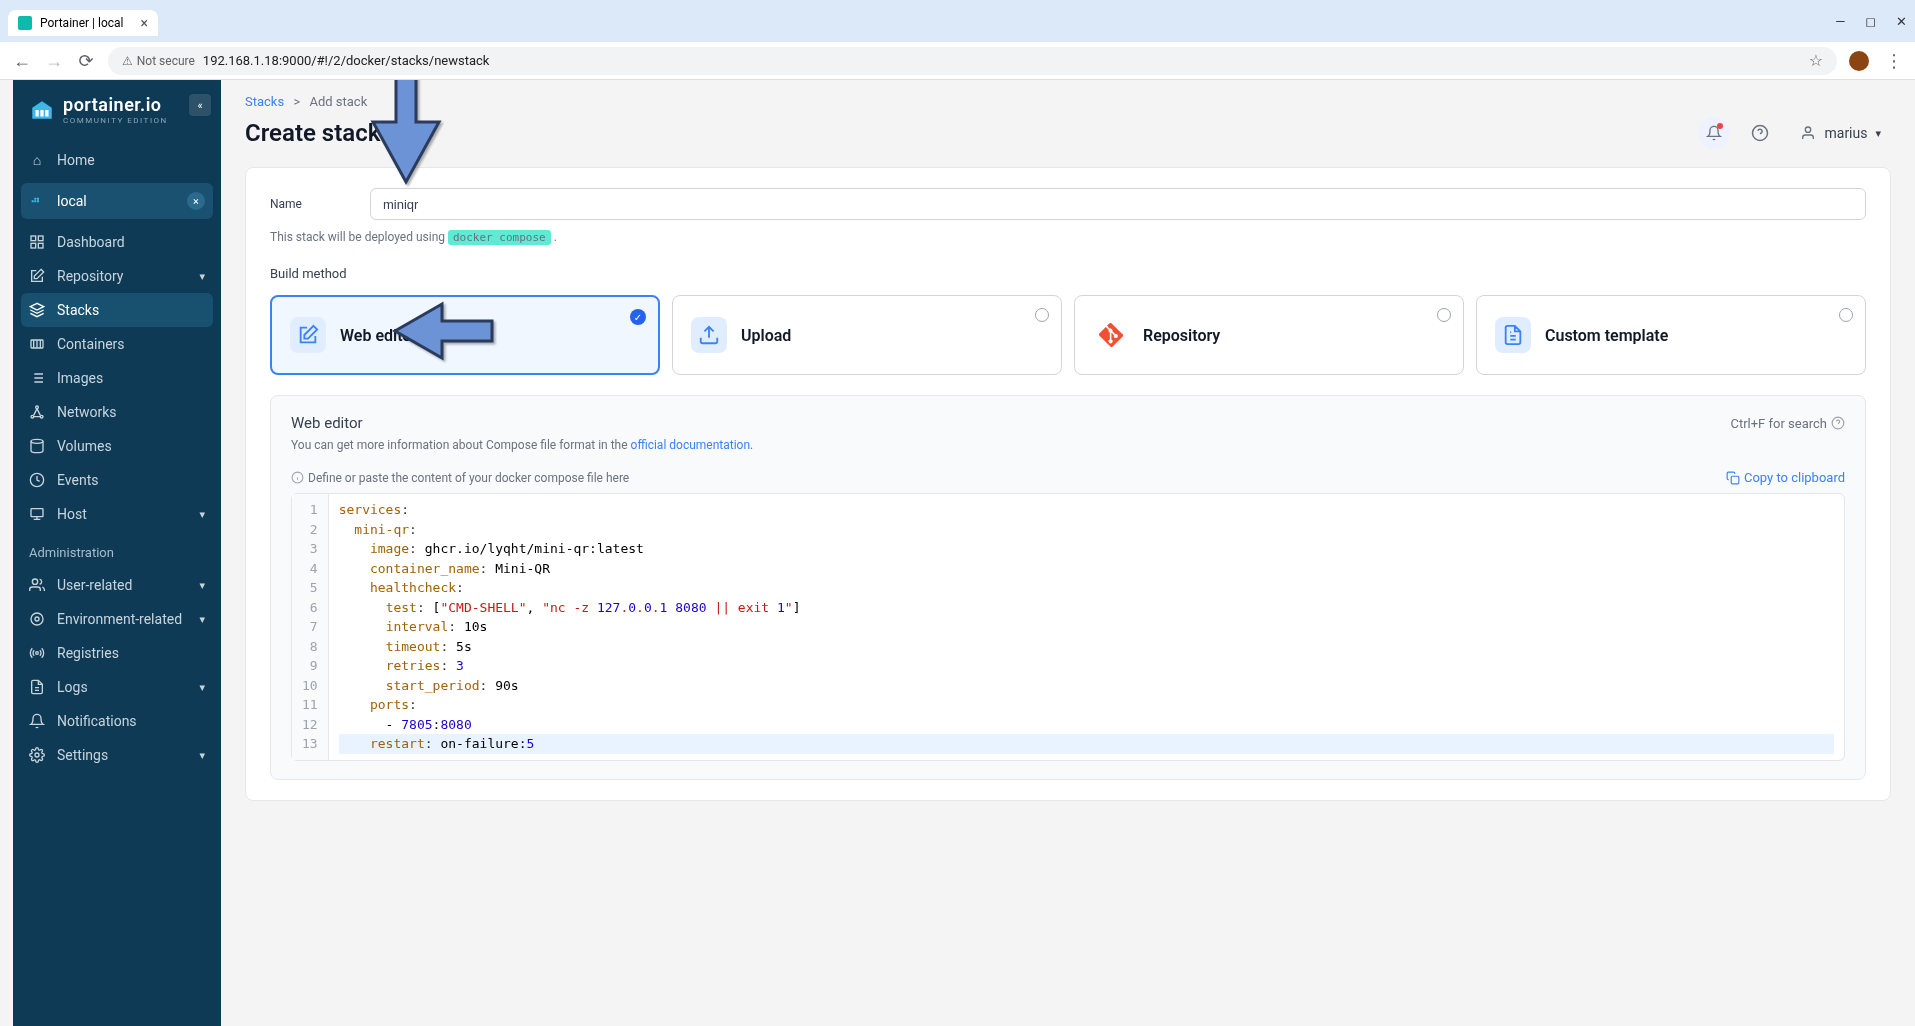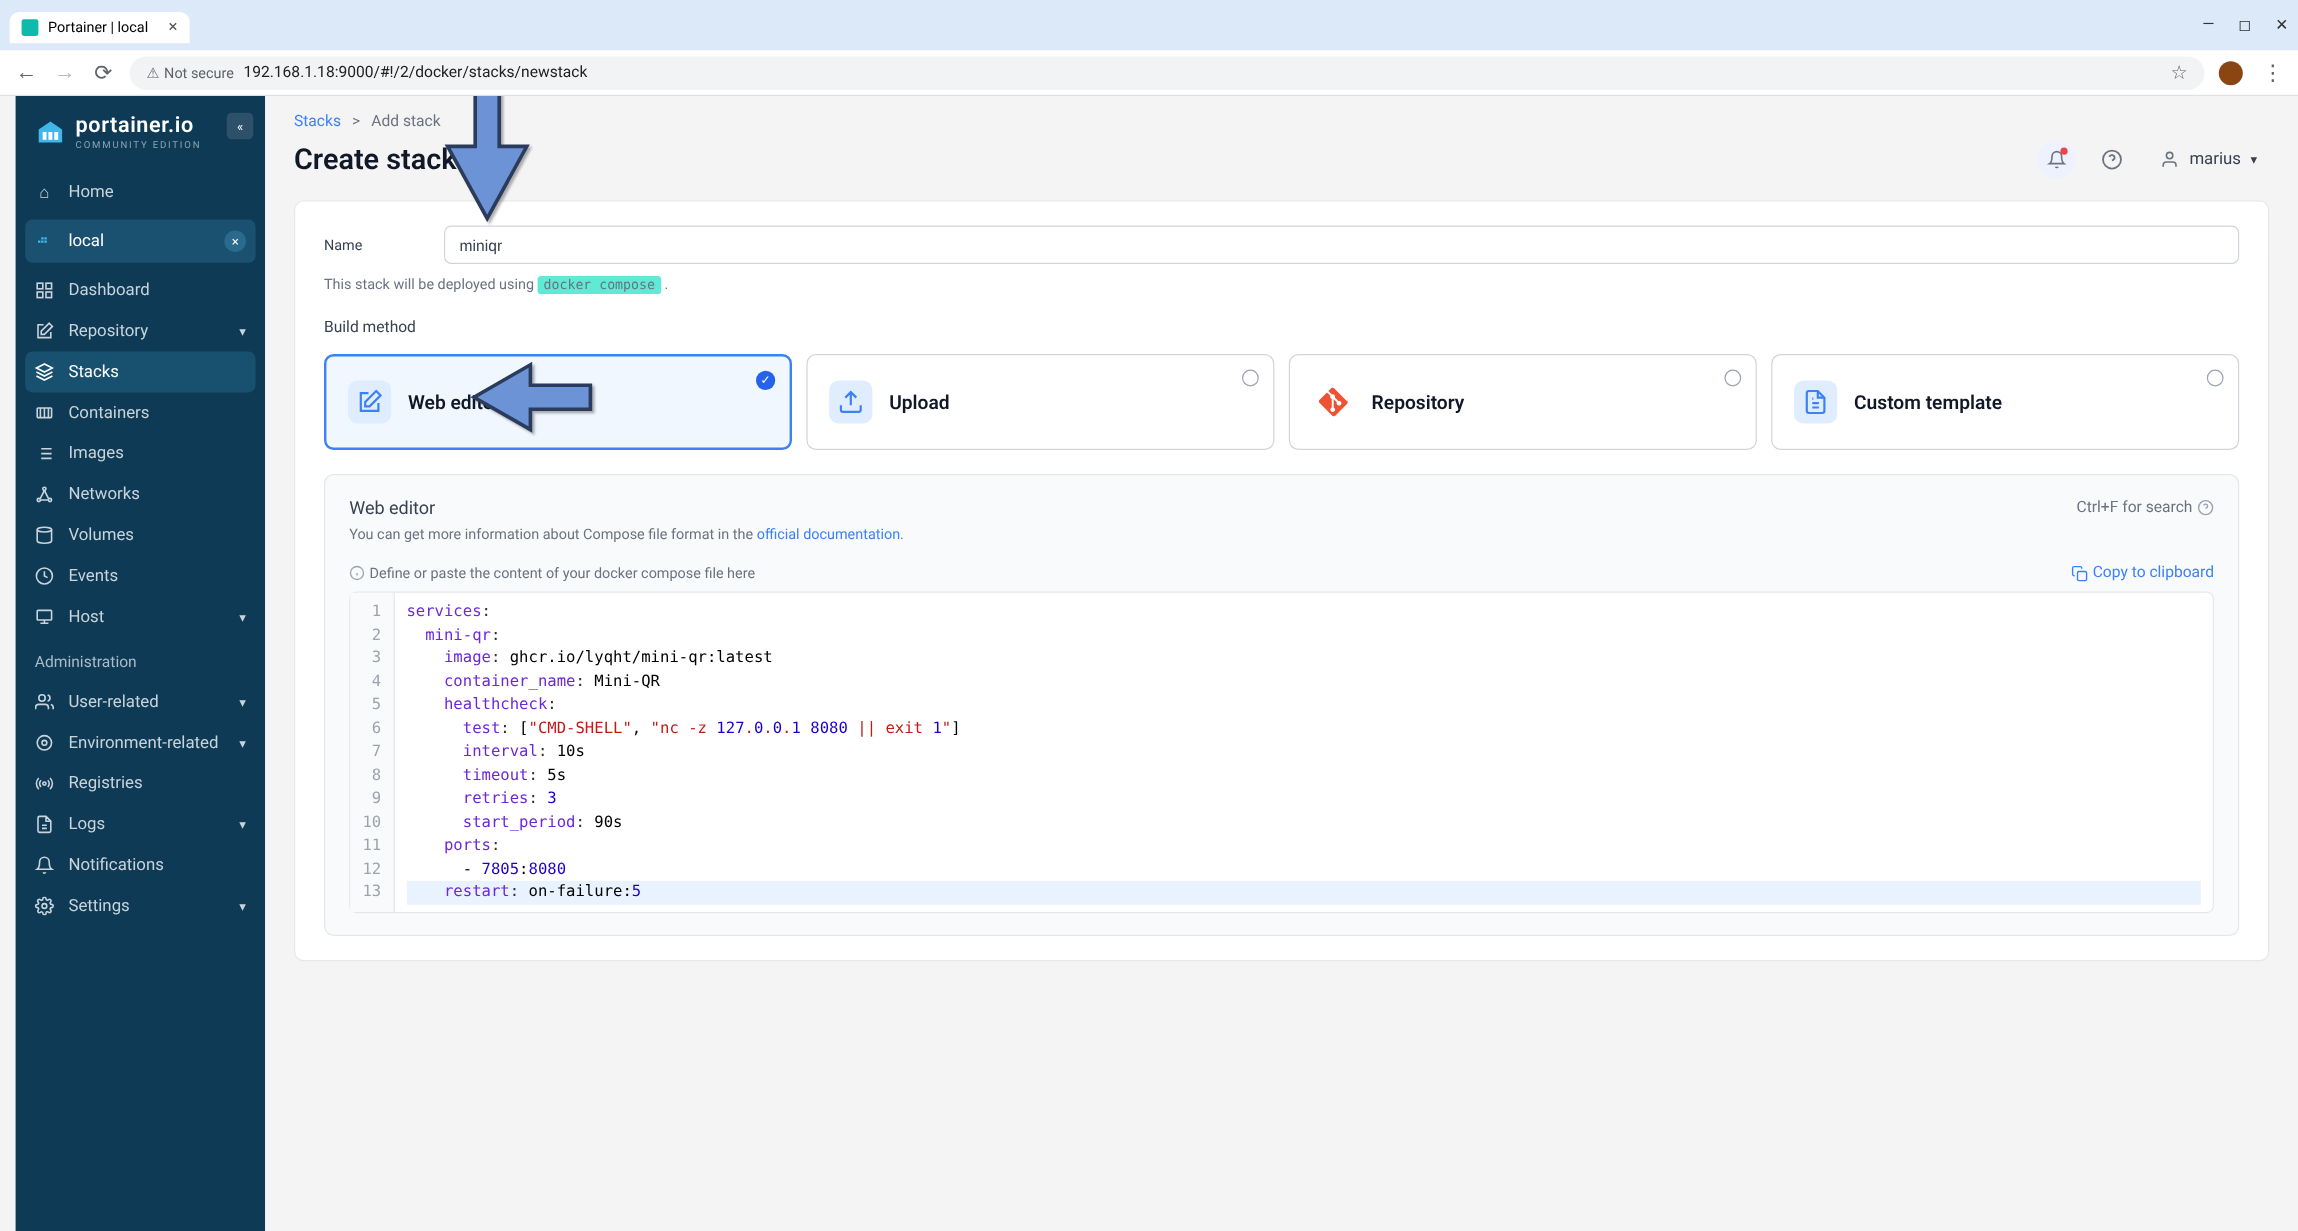--- a/index.html
+++ b/index.html
@@ -78,21 +78,21 @@
 .editor-hint a { color: #3b82f6; text-decoration: none; }
 .editor-toolbar { display: flex; align-items: center; font-size: 12px; color: #6b7280; margin-bottom: 8px; }
 .editor-toolbar .info { display: flex; align-items: center; gap: 4px; }
 .copy-btn { margin-left: auto; color: #3b82f6; display: flex; align-items: center; gap: 4px; cursor: pointer; font-size: 13px; }
 
 .code-editor { background: #fff; border: 1px solid #e5e7eb; border-radius: 6px; font-family: "Consolas", "Monaco", monospace; font-size: 13px; display: flex; }
 .gutter { background: #f9fafb; border-right: 1px solid #e5e7eb; padding: 6px 10px; text-align: right; color: #9ca3af; line-height: 1.5; user-select: none; }
 .code-lines { padding: 6px 10px; line-height: 1.5; flex: 1; }
 .code-line { white-space: pre; }
 .code-line.hl { background: #e8f3ff; }
-.tok-key { color: #6d28d9; }
+.tok-key { color: #a16207; }
 .tok-str { color: #c41a16; }
 .tok-num { color: #1c00cf; }
 .tok-punc { color: #333; }
 
 
 .arrow-annot { position: absolute; pointer-events: none; z-index: 100; }
 .arrow-annot svg { filter: drop-shadow(2px 2px 1px rgba(0,0,0,.3)); }
 </style>
 </head>
 <body>

